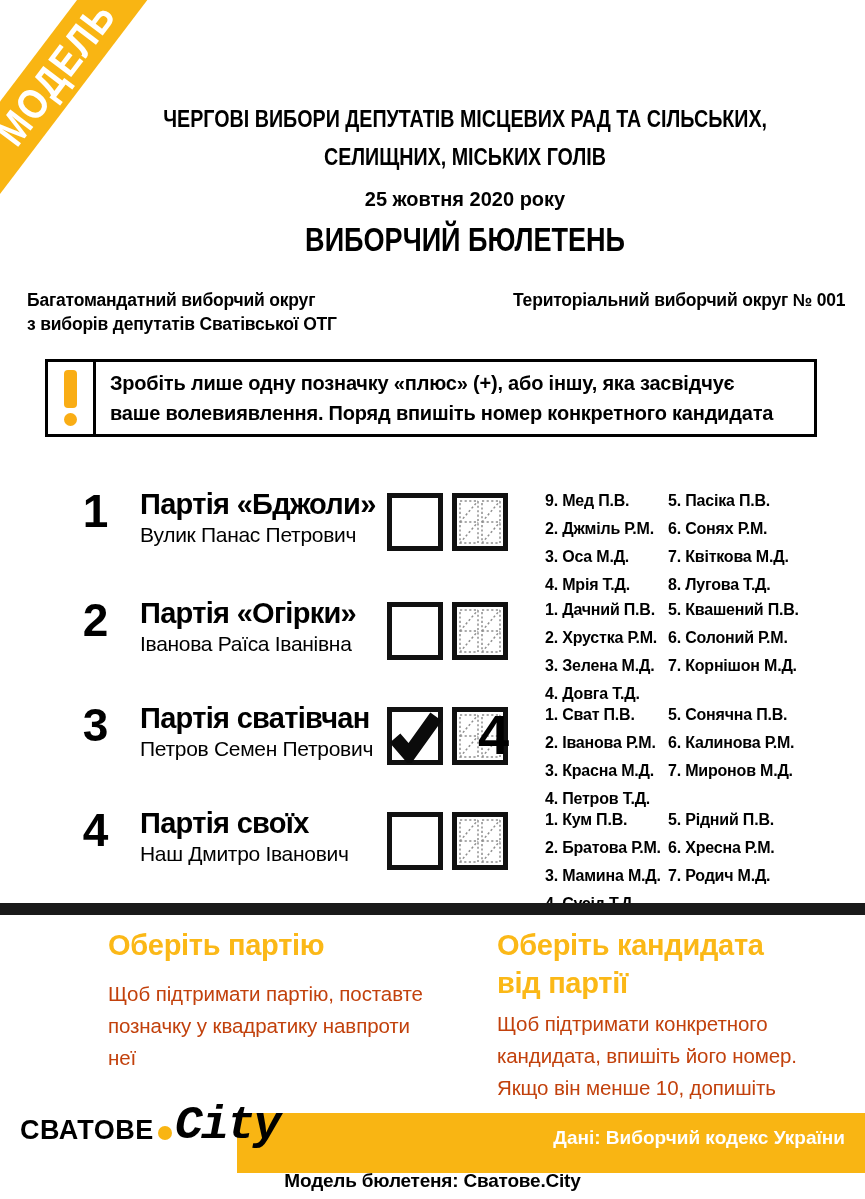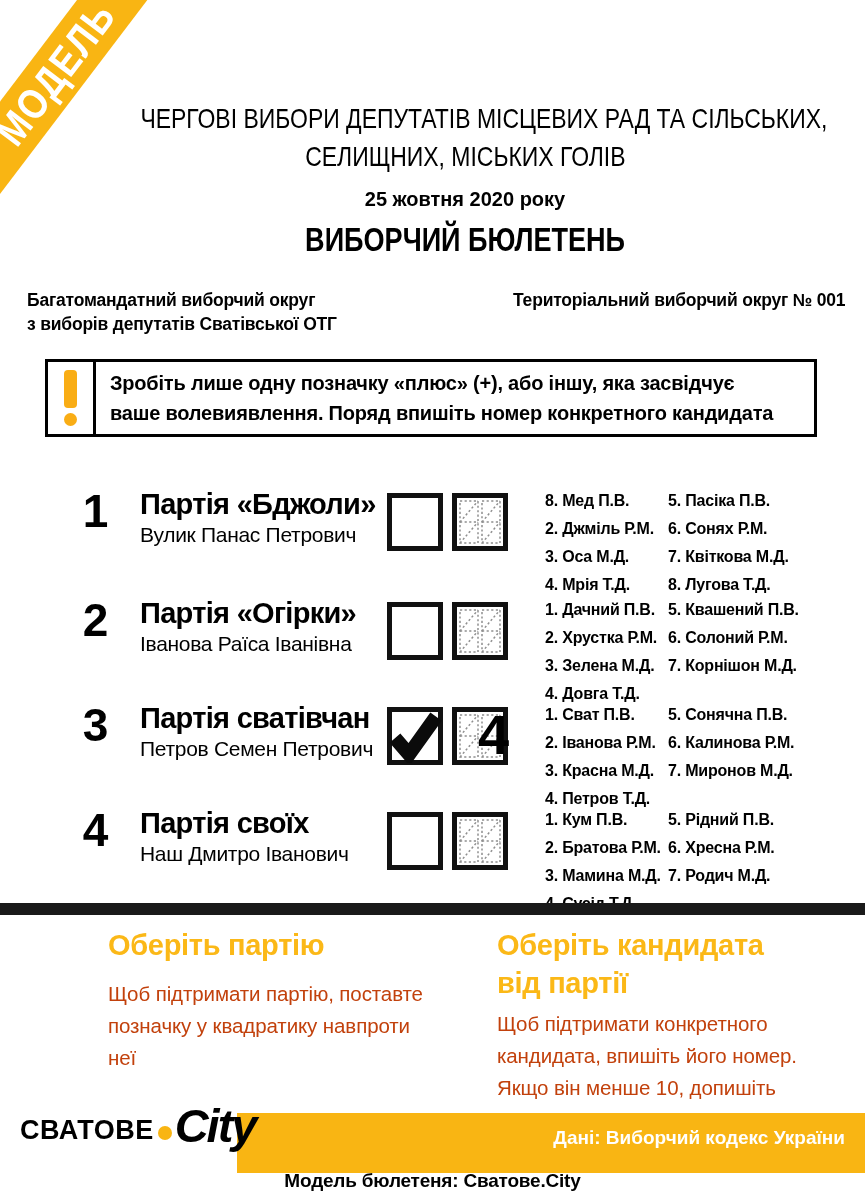--- a/index.html
+++ b/index.html
@@ -14,21 +14,21 @@
     position:absolute; left:-104px; top:46px; width:320px; height:56px;
     background:#F9B513; transform:rotate(-52.8deg);
     display:flex; align-items:center; justify-content:center;
   }
   .ribbon-label {
     color:#fff; font-size:42px; font-weight:bold; letter-spacing:2px;
     transform:scaleX(.85); white-space:nowrap;
   }
   
   .header { position:absolute; left:65px; top:100px; width:800px; text-align:center; }
-  .title-line { font-size:28px; font-weight:normal; line-height:38px; white-space:nowrap; }
+  .title-line { font-size:24px; font-weight:bold; line-height:38px; white-space:nowrap; }
   .title-line > span { display:inline-block; transform:scaleX(.82); transform-origin:50% 50%; }
   .date-line { font-size:20px; font-weight:bold; margin-top:12px; }
   .ballot-title { font-size:33px; font-weight:bold; margin-top:10px; white-space:nowrap; }
   .ballot-title > span { display:inline-block; transform:scaleX(.82); transform-origin:50% 50%; }
   
   .district-left  { position:absolute; left:27px;  top:288px; font-size:17.5px; font-weight:bold; line-height:24px; letter-spacing:-0.2px; }
   .district-right { position:absolute; left:513px; top:288px; font-size:17.5px; font-weight:bold; line-height:24px; letter-spacing:-0.2px; }
   
   .warning { position:absolute; left:45px; top:359px; width:772px; height:78px; border:3px solid #000; display:flex; background:#fff; }
   .warning-icon-zone { width:48px; border-right:3px solid #000; display:flex; flex-direction:column; align-items:center; justify-content:center; gap:5px; }
@@ -58,21 +58,21 @@
   .instr-title { position:absolute; font-size:29px; font-weight:bold; color:#FBB817; letter-spacing:-0.3px; line-height:38px; }
   .instr-title.left  { left:108px; top:926px; }
   .instr-title.right { left:497px; top:926px; width:270px; }
   .instr-text { position:absolute; font-size:20.5px; line-height:32px; color:#c2410c; letter-spacing:-0.1px; }
   .instr-text.left  { left:108px; top:978px;  width:318px; }
   .instr-text.right { left:497px; top:1008px; width:334px; }
   
   .logo { position:absolute; left:20px; top:1106px; display:flex; align-items:center; z-index:2; }
   .logo-svatove { font-size:27px; font-weight:bold; letter-spacing:0.5px; margin-top:6px; }
   .logo-dot-icon { width:14px; height:14px; border-radius:50%; background:#F9B513; margin:10px 3px 0 4px; }
-  .logo-city { font-family:Liberation Sans, sans-serif; font-style:italic; font-weight:bold; font-size:47px; line-height:47px; margin-top:-4px; letter-spacing:-2px; }
+  .logo-city { font-family:Liberation Mono, monospace; font-style:italic; font-weight:bold; font-size:47px; line-height:47px; margin-top:-4px; letter-spacing:-2px; }
   .source-bar {
     position:absolute; left:237px; top:1113px; width:628px; height:60px; background:#F9B513;
     color:#fff; font-size:19px; font-weight:bold; text-align:right; line-height:50px; padding-right:20px;
   }
   .model-label { position:absolute; left:0; top:1170px; width:865px; text-align:center; font-size:19px; font-weight:bold; letter-spacing:-0.2px; }
 </style>
 </head>
 <body>
 
 <div class="page">
@@ -129,21 +129,21 @@
               <rect x="1" y="1" width="18" height="44"></rect>
               <line x1="1" y1="23" x2="19" y2="23"></line>
               <line x1="1" y1="23" x2="19" y2="1"></line>
               <line x1="1" y1="45" x2="19" y2="23"></line>
             </g>
           </svg>
       </div>
       <div class="written-number"></div>
     </div>
     <div class="cand-col c1">
-      <div>8. Мед П.В.</div>
+      <div>9. Мед П.В.</div>
       <div>2. Джміль Р.М.</div>
       <div>3. Оса М.Д.</div>
       <div>4. Мрія Т.Д.</div>
     </div>
     <div class="cand-col c2">
       <div>5. Пасіка П.В.</div>
       <div>6. Сонях Р.М.</div>
       <div>7. Квіткова М.Д.</div>
       <div>8. Лугова Т.Д.</div>
     </div>

